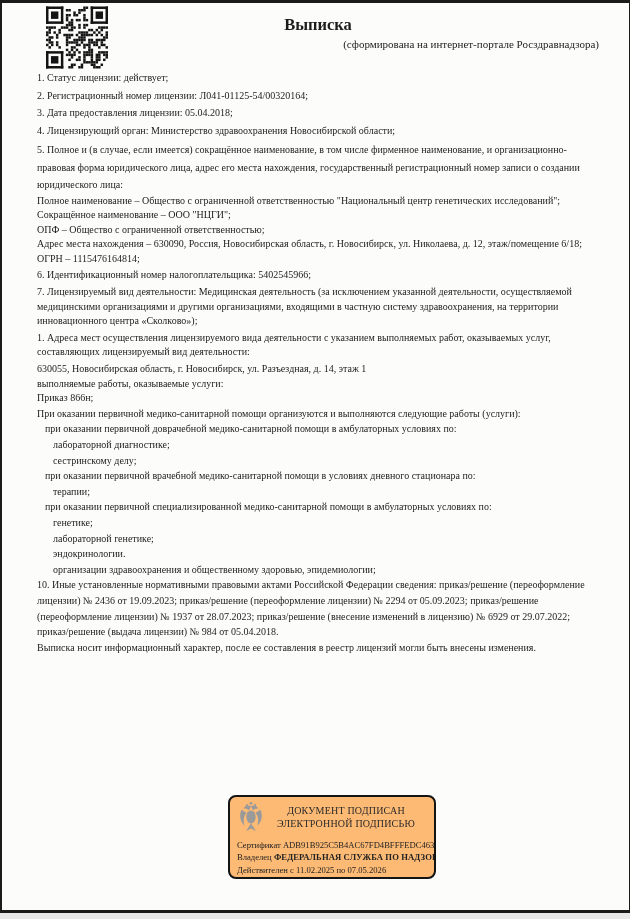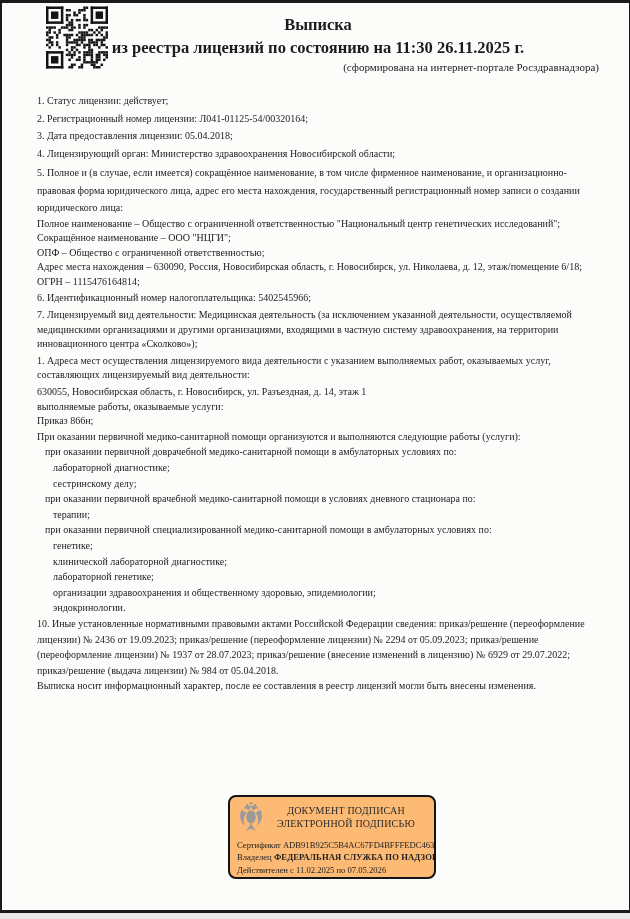--- a/index.html
+++ b/index.html
@@ -263,21 +263,20 @@
       <rect x="24.8" y="59.519999999999996" width="2.48" height="2.48" fill="#141414"></rect>
       <rect x="32.24" y="59.519999999999996" width="2.48" height="2.48" fill="#141414"></rect>
       <rect x="34.72" y="59.519999999999996" width="2.48" height="2.48" fill="#141414"></rect>
       <rect x="47.12" y="59.519999999999996" width="2.48" height="2.48" fill="#141414"></rect>
       <rect x="49.6" y="59.519999999999996" width="2.48" height="2.48" fill="#141414"></rect>
       <rect x="52.08" y="59.519999999999996" width="2.48" height="2.48" fill="#141414"></rect>
     </svg>
 
   <header class="doc-header">
     <div class="t1">Выписка</div>
-    <div class="t2">из реестра лицензий по состоянию на 11:30 26.11.2025 г.</div>
     <div class="note">(сформирована на интернет-портале Росздравнадзора)</div>
   </header>
 
   <main class="doc-body" id="doc-body">
       <p>1. Статус лицензии: действует;</p>
       <p>2. Регистрационный номер лицензии: Л041-01125-54/00320164;</p>
       <p>3. Дата предоставления лицензии: 05.04.2018;</p>
       <p>4. Лицензирующий орган: Министерство здравоохранения Новосибирской области;</p>
       <p>5. Полное и (в случае, если имеется) сокращённое наименование, в том числе фирменное наименование, и организационно-правовая форма юридического лица, адрес его места нахождения, государственный регистрационный номер записи о создании юридического лица:</p>
       <p>Полное наименование – Общество с ограниченной ответственностью "Национальный центр генетических исследований";</p>
@@ -292,24 +291,23 @@
       <p>выполняемые работы, оказываемые услуги:</p>
       <p>Приказ 866н;</p>
       <p>При оказании первичной медико-санитарной помощи организуются и выполняются следующие работы (услуги):</p>
       <p class="indent-1">при оказании первичной доврачебной медико-санитарной помощи в амбулаторных условиях по:</p>
       <p class="indent-2">лабораторной диагностике;</p>
       <p class="indent-2">сестринскому делу;</p>
       <p class="indent-1">при оказании первичной врачебной медико-санитарной помощи в условиях дневного стационара по:</p>
       <p class="indent-2">терапии;</p>
       <p class="indent-1">при оказании первичной специализированной медико-санитарной помощи в амбулаторных условиях по:</p>
       <p class="indent-2">генетике;</p>
-      <p class="indent-2">клинической лабораторной диагностике;</p>
       <p class="indent-2">лабораторной генетике;</p>
+      <p class="indent-2">эндокринологии.</p>
       <p class="indent-2">организации здравоохранения и общественному здоровью, эпидемиологии;</p>
-      <p class="indent-2">эндокринологии.</p>
       <p>10. Иные установленные нормативными правовыми актами Российской Федерации сведения: приказ/решение (переоформление лицензии) № 2436 от 19.09.2023; приказ/решение (переоформление лицензии) № 2294 от 05.09.2023; приказ/решение (переоформление лицензии) № 1937 от 28.07.2023; приказ/решение (внесение изменений в лицензию) № 6929 от 29.07.2022; приказ/решение (выдача лицензии) № 984 от 05.04.2018.</p>
       <p>Выписка носит информационный характер, после ее составления в реестр лицензий могли быть внесены изменения.</p>
     </main>
 
   <div class="stamp">
     <div class="stamp-top">
       <span class="eagle">
         <svg viewBox="0 0 44 56" width="26" height="33" aria-hidden="true">
           <g fill="#9a9a9a">
             <circle cx="22" cy="4" r="2.4"></circle>

